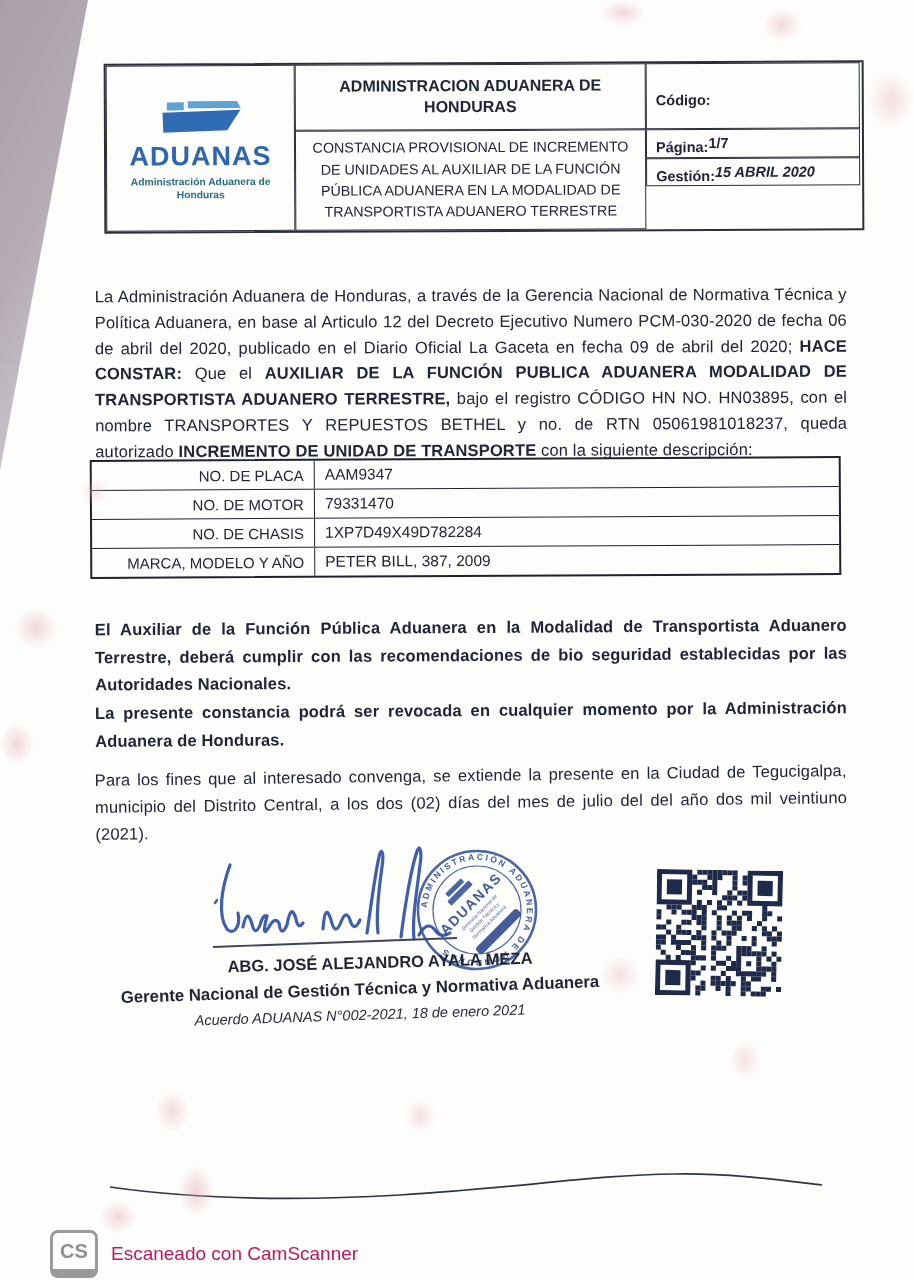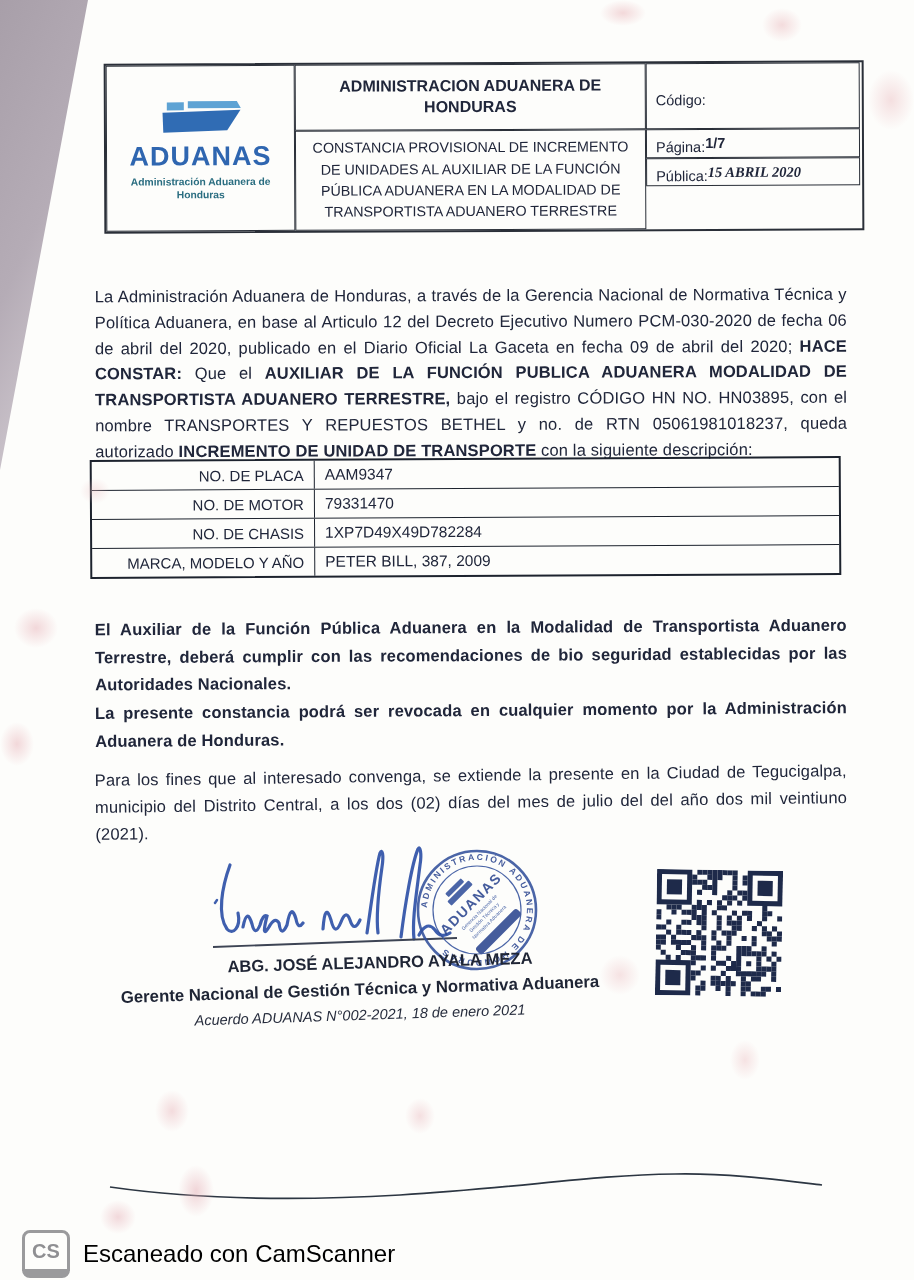--- a/index.html
+++ b/index.html
@@ -15,21 +15,21 @@
   #header-table{position:absolute;left:104px;top:62px;width:756px;
     display:grid;grid-template-columns:189px 351px 214px;grid-template-rows:66px 29px 28px 43px;
     border:2px solid #2a2f38;transform:rotate(-0.25deg);background:transparent;}
   .hcell{border:1px solid #2a2f38;display:flex;align-items:center;justify-content:center;
     text-align:center;line-height:1.3;}
   .hcell.meta{justify-content:flex-start;text-align:left;padding:2px 6px 2px 9px;
     font-size:14.5px;line-height:1.25;display:block;}
   #logo-cell{grid-row:1/5;flex-direction:column;padding:6px 4px;}
   #org-title{font-weight:bold;font-size:16px;padding:0 26px;}
   #doc-title{grid-row:2/5;font-size:14.3px;line-height:1.5;padding:0 12px;}
-  .meta-label{font-weight:normal;margin-top:8px;}
+  .meta-label{font-weight:bold;margin-top:8px;}
   .italic{font-style:italic;}
   #codigo-cell{display:flex;align-items:center;}
   #logo-name{color:#2f66b0;font-weight:bold;font-size:27px;letter-spacing:1px;margin-top:2px;}
   #logo-tagline{color:#2a6d80;font-size:10.3px;font-weight:bold;margin-top:1px;}
   
   .para{position:absolute;left:95px;width:752px;font-size:16.5px;line-height:25.8px;
     text-align:justify;letter-spacing:.15px;}
   #para-intro{top:266px;transform:rotate(-0.2deg);}
   #para-bio{top:597px;font-weight:bold;line-height:27.5px;transform:rotate(-0.35deg);}
   #para-revoca{top:680px;font-weight:bold;line-height:27.5px;transform:rotate(-0.45deg);}
@@ -51,22 +51,22 @@
   #sig-role{position:absolute;left:55px;top:980px;width:610px;text-align:center;
     font-weight:bold;font-size:16.8px;transform:rotate(-1.9deg);color:#1f2535;}
   #sig-acuerdo{position:absolute;left:110px;top:1007px;width:500px;text-align:center;
     font-style:italic;font-size:14.5px;transform:rotate(-1.9deg);color:#272d3d;}
   
   #stray-line{position:absolute;left:100px;top:1155px;}
   
   #camscanner{position:absolute;left:22px;top:1230px;display:flex;align-items:center;gap:13px;}
   #cs-logo{width:42px;height:36px;border:3px solid #9a9a9c;border-bottom:9px solid #9a9a9c;
     border-radius:8px;display:flex;align-items:center;justify-content:center;
-    font-weight:bold;font-size:20px;color:#8f8f92;letter-spacing:0;}
-  #cs-text{font-size:24px;color:#000000;}
+    font-weight:bold;font-size:20px;color:#8f8f92;letter-spacing:0;margin-left:28px;}
+  #cs-text{font-size:19px;color:#be185d;}
 </style>
 </head>
 <body>
 
 <div id="stage">
 
   <div id="corner-wedge"></div>
 
   <div id="header-table">
     <div class="hcell" id="logo-cell">
@@ -87,22 +87,22 @@
 
     <div class="hcell" id="doc-title">CONSTANCIA PROVISIONAL DE INCREMENTO DE UNIDADES AL AUXILIAR DE LA FUNCIÓN PÚBLICA ADUANERA EN LA MODALIDAD DE TRANSPORTISTA ADUANERO TERRESTRE</div>
 
 
     <div class="hcell meta" style="display:flex;align-items:center;padding-left:9px;">
       <span class="meta-label">Página:</span>
         <span style="font-weight:bold;"> 1/7</span>
     </div>
 
     <div class="hcell meta" style="display:flex;align-items:center;">
-      <span class="meta-label">Pública:</span>
-        <span class="italic" style="font-weight:bold;font-family:Liberation Serif, serif;"> 15 ABRIL 2020</span>
+      <span class="meta-label">Gestión:</span>
+        <span class="italic" style="font-weight:bold;"> 15 ABRIL 2020</span>
     </div>
   </div>
 
   <p class="para" id="para-intro"><span>La Administración Aduanera de Honduras, a través de la Gerencia Nacional de Normativa Técnica y Política Aduanera, en base al Articulo 12 del Decreto Ejecutivo Numero PCM-030-2020 de fecha 06 de abril del 2020, publicado en el Diario Oficial La Gaceta en fecha 09 de abril del 2020; </span><b>HACE CONSTAR:</b><span> Que el </span><b>AUXILIAR DE LA FUNCIÓN PUBLICA ADUANERA MODALIDAD DE TRANSPORTISTA ADUANERO TERRESTRE,</b><span> bajo el registro CÓDIGO HN NO. HN03895, con el nombre TRANSPORTES Y REPUESTOS BETHEL y no. de RTN 05061981018237, queda autorizado </span><b>INCREMENTO DE UNIDAD DE TRANSPORTE</b><span> con la siguiente descripción:</span></p>
 
   <div id="vehicle-table">
     <div class="vrow">
       <div class="vlabel">NO. DE PLACA</div>
       <div class="vvalue">AAM9347</div>
     </div>

